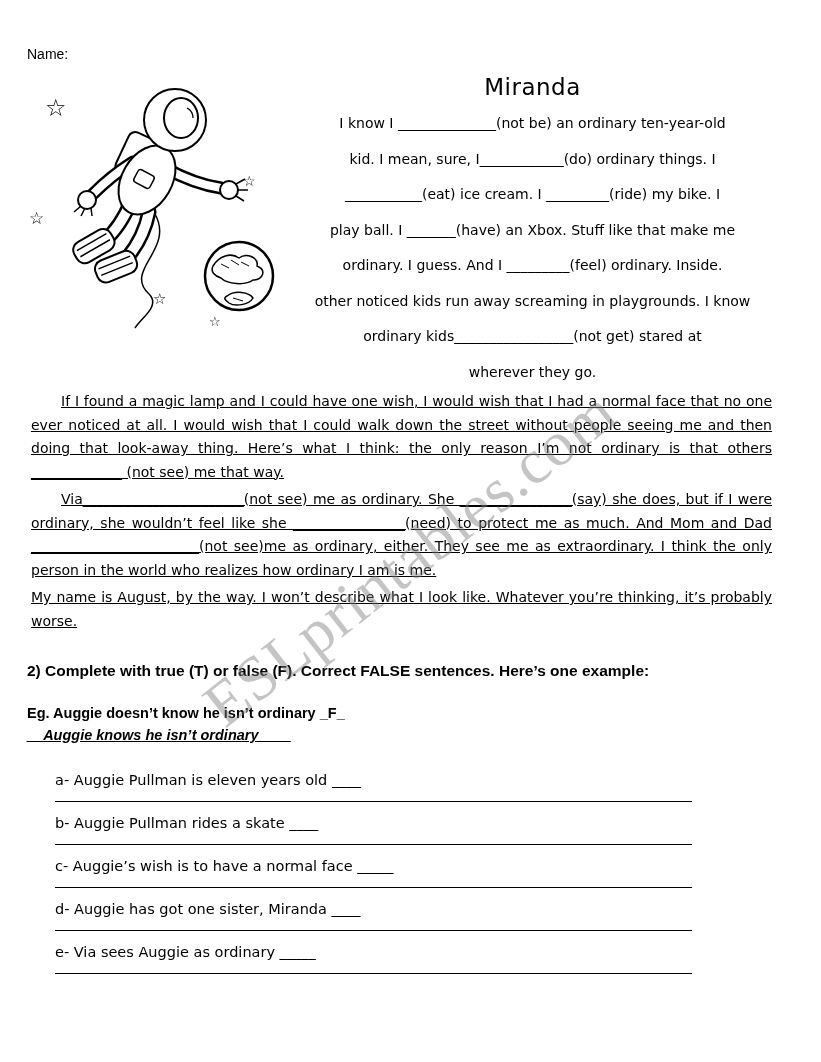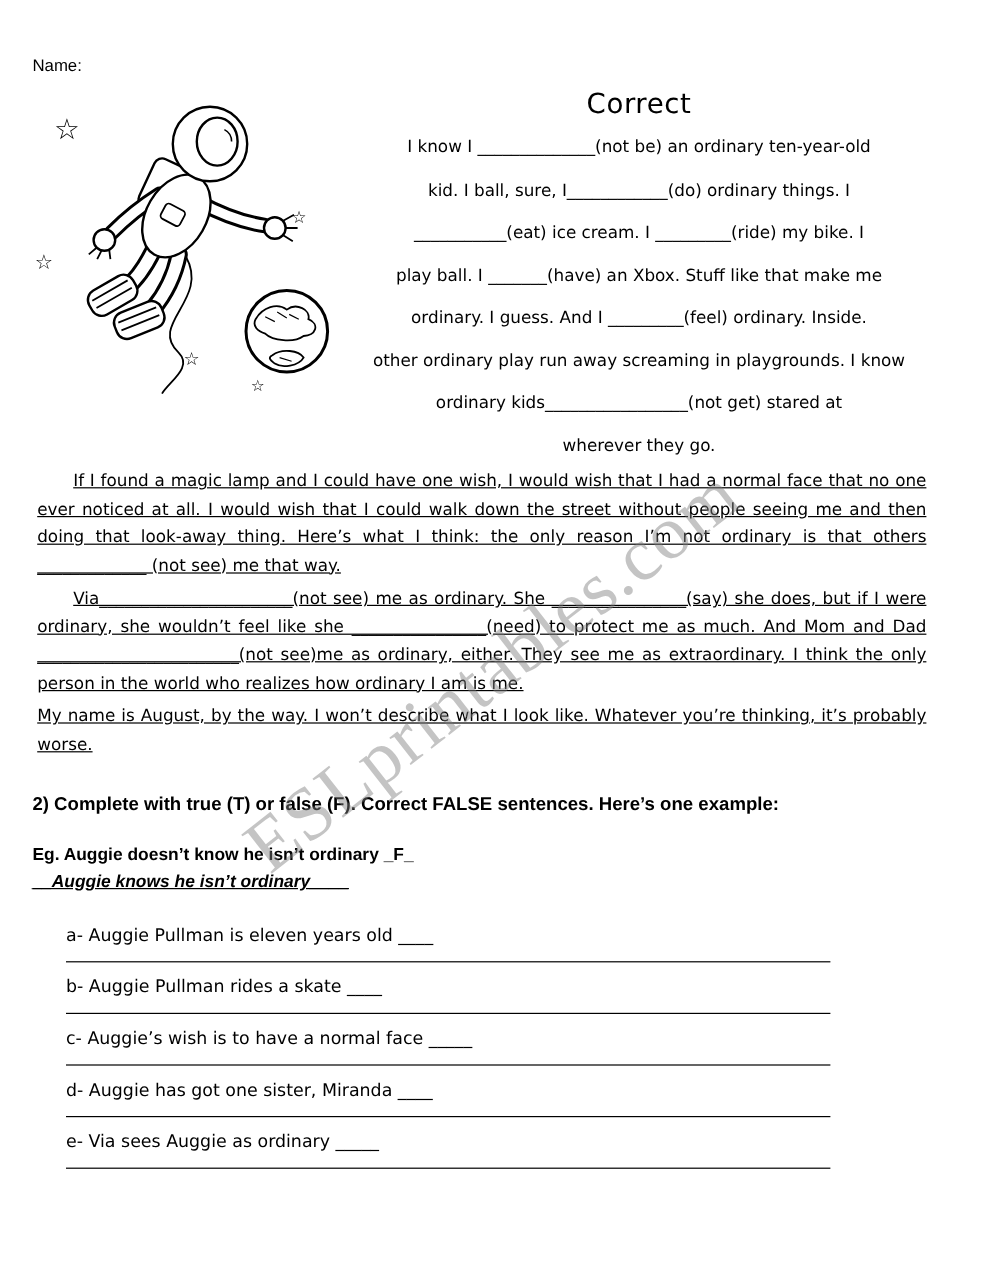--- a/index.html
+++ b/index.html
@@ -113,28 +113,28 @@
           <g stroke="#000" fill="#fff">
             <circle cx="212" cy="202" r="34" stroke-width="2.5"></circle>
             <path d="M186,192 C192,182 204,178 212,184 C220,178 232,184 230,192 C240,196 236,206 226,206 C218,212 200,210 194,204 C188,202 183,198 186,192 Z" fill="none" stroke-width="1.5"></path>
             <path d="M200,222 C208,216 222,218 226,224 C222,231 208,233 202,229 C198,226 196,224 200,222 Z" fill="none" stroke-width="1.5"></path>
             <path d="M194,190 l8,4 M204,186 l8,5 M214,188 l8,4 M206,224 l10,3" fill="none" stroke-width="1"></path>
           </g>
         </svg>
       </div>
 
       <div class="passage-col">
-        <div class="passage-title">Correct</div>
+        <div class="passage-title">Miranda</div>
         <div class="passage">
           <div class="passage-line">I know I ______________(not be) an ordinary ten-year-old</div>
-          <div class="passage-line">kid. I ball, sure, I____________(do) ordinary things. I</div>
+          <div class="passage-line">kid. I mean, sure, I____________(do) ordinary things. I</div>
           <div class="passage-line">___________(eat) ice cream. I _________(ride) my bike. I</div>
           <div class="passage-line">play ball. I _______(have) an Xbox. Stuff like that make me</div>
           <div class="passage-line">ordinary. I guess. And I _________(feel) ordinary. Inside.</div>
-          <div class="passage-line">other ordinary play run away screaming in playgrounds. I know</div>
+          <div class="passage-line">other noticed kids run away screaming in playgrounds. I know</div>
           <div class="passage-line">ordinary kids_________________(not get) stared at</div>
           <div class="passage-line">wherever they go.</div>
         </div>
       </div>
 
       <div class="clear"></div>
     </div>
 
     <div class="paragraphs">
       <p class="para indent">If I found a magic lamp and I could have one wish, I would wish that I had a normal face that no one ever noticed at all. I would wish that I could walk down the street without people seeing me and then doing that look-away thing. Here’s what I think: the only reason I’m not ordinary is that others _____________ (not see) me that way.</p>

